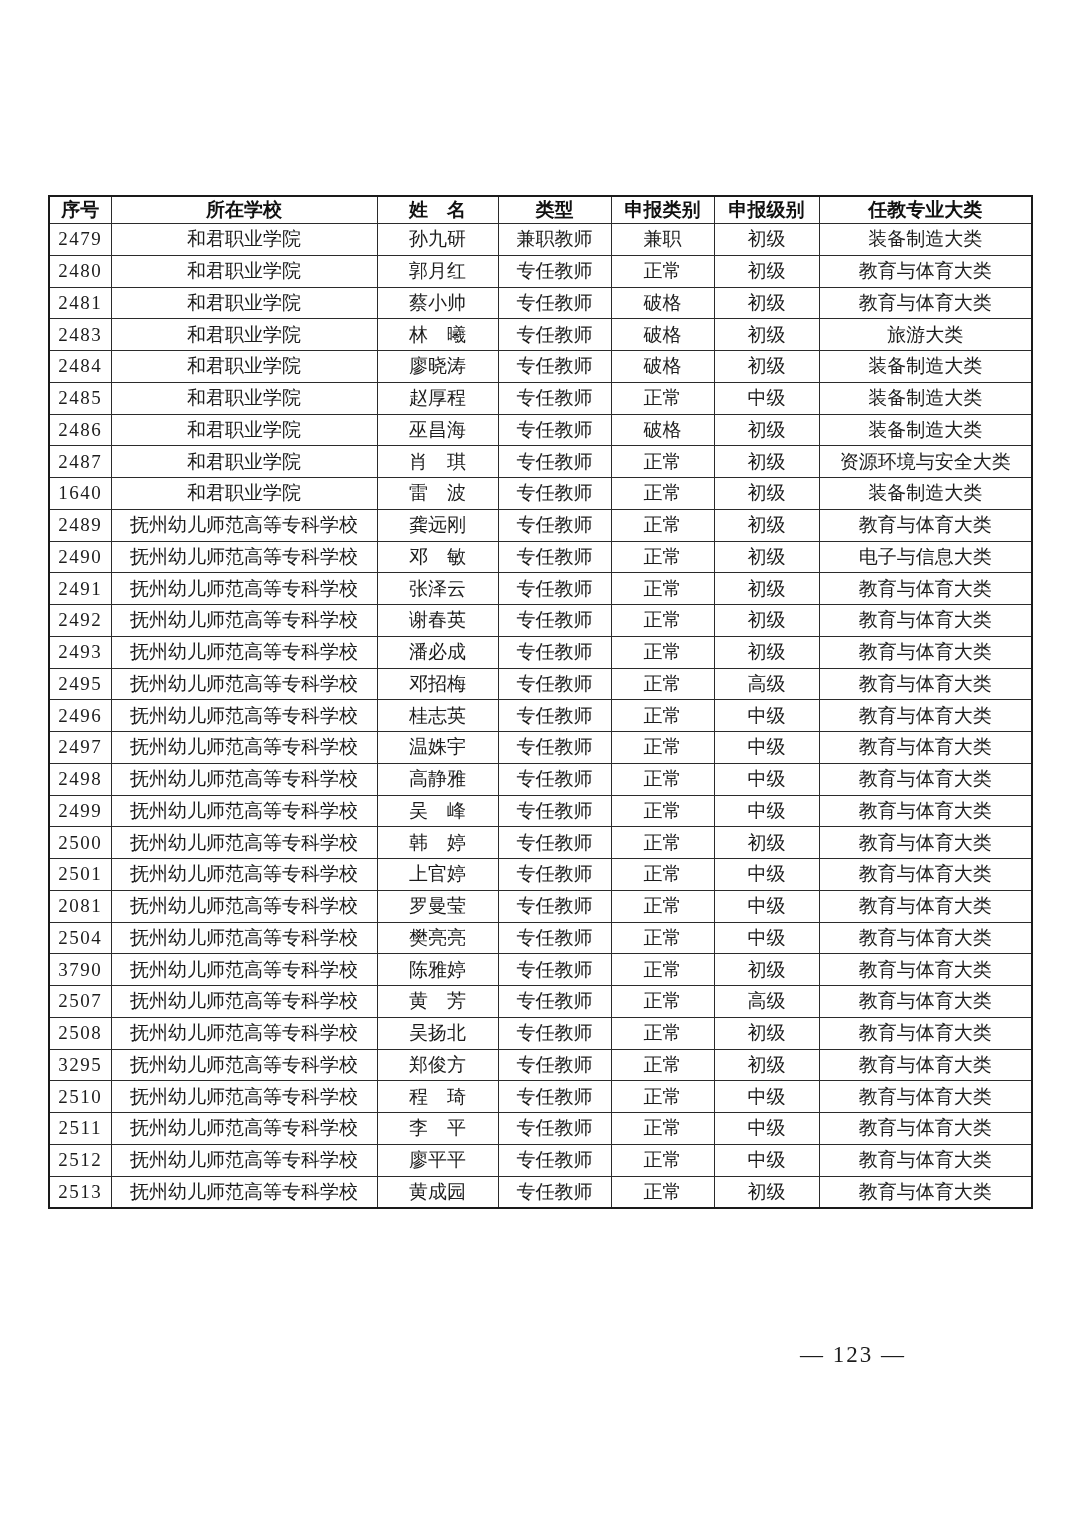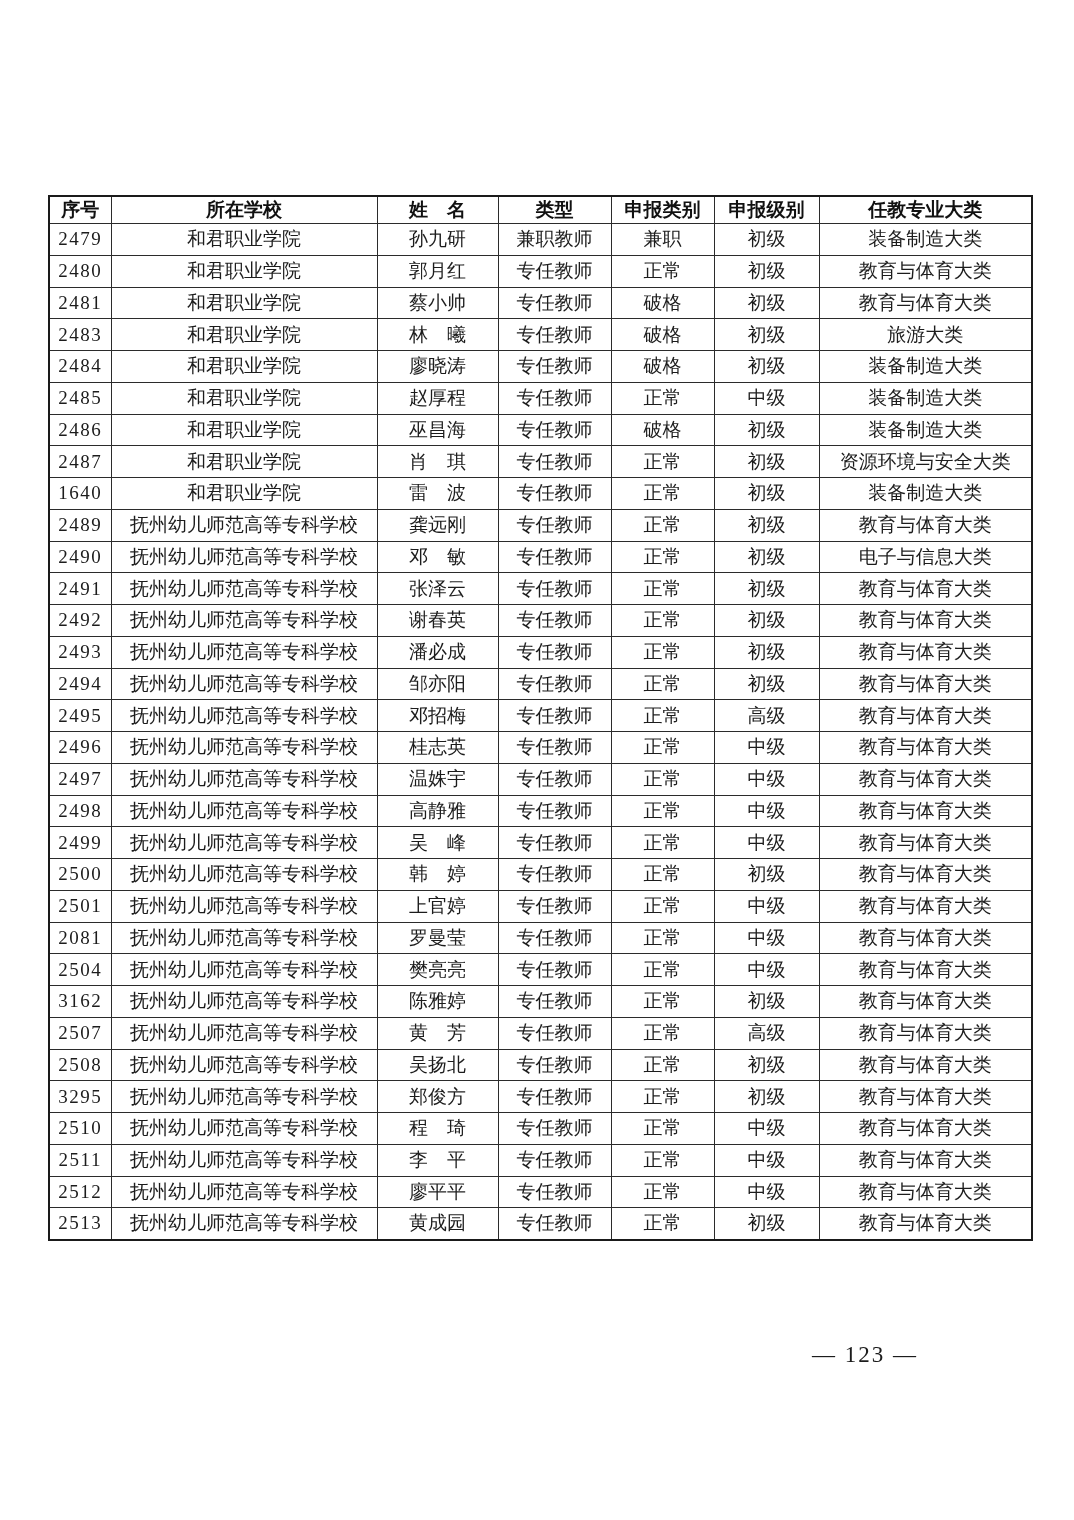--- a/index.html
+++ b/index.html
@@ -58,21 +58,21 @@
   col.col-name     { width: 121px; }
   col.col-type     { width: 113px; }
   col.col-category { width: 103px; }
   col.col-level    { width: 105px; }
   col.col-major    { width: 213px; }
   .footer-page-number {
     position: absolute;
     left: 800px;
     top: 1342px;
     width: 130px;
-    text-align: center;
+    text-align: left;
     font-size: 23px;
     letter-spacing: 2px;
     color: #1c1c1c;
     white-space: nowrap;
   }
 </style>
 </head>
 <body>
 
 <div class="page">
@@ -219,29 +219,20 @@
         <tr>
           <td class="col-index">2493</td>
           <td class="col-school">抚州幼儿师范高等专科学校</td>
           <td class="col-name">潘必成</td>
           <td class="col-type">专任教师</td>
           <td class="col-category">正常</td>
           <td class="col-level">初级</td>
           <td class="col-major">教育与体育大类</td>
         </tr>
         <tr>
-          <td class="col-index">2494</td>
-          <td class="col-school">抚州幼儿师范高等专科学校</td>
-          <td class="col-name">邹亦阳</td>
-          <td class="col-type">专任教师</td>
-          <td class="col-category">正常</td>
-          <td class="col-level">初级</td>
-          <td class="col-major">教育与体育大类</td>
-        </tr>
-        <tr>
           <td class="col-index">2495</td>
           <td class="col-school">抚州幼儿师范高等专科学校</td>
           <td class="col-name">邓招梅</td>
           <td class="col-type">专任教师</td>
           <td class="col-category">正常</td>
           <td class="col-level">高级</td>
           <td class="col-major">教育与体育大类</td>
         </tr>
         <tr>
           <td class="col-index">2496</td>
@@ -309,21 +300,21 @@
         <tr>
           <td class="col-index">2504</td>
           <td class="col-school">抚州幼儿师范高等专科学校</td>
           <td class="col-name">樊亮亮</td>
           <td class="col-type">专任教师</td>
           <td class="col-category">正常</td>
           <td class="col-level">中级</td>
           <td class="col-major">教育与体育大类</td>
         </tr>
         <tr>
-          <td class="col-index">3162</td>
+          <td class="col-index">3790</td>
           <td class="col-school">抚州幼儿师范高等专科学校</td>
           <td class="col-name">陈雅婷</td>
           <td class="col-type">专任教师</td>
           <td class="col-category">正常</td>
           <td class="col-level">初级</td>
           <td class="col-major">教育与体育大类</td>
         </tr>
         <tr>
           <td class="col-index">2507</td>
           <td class="col-school">抚州幼儿师范高等专科学校</td>

